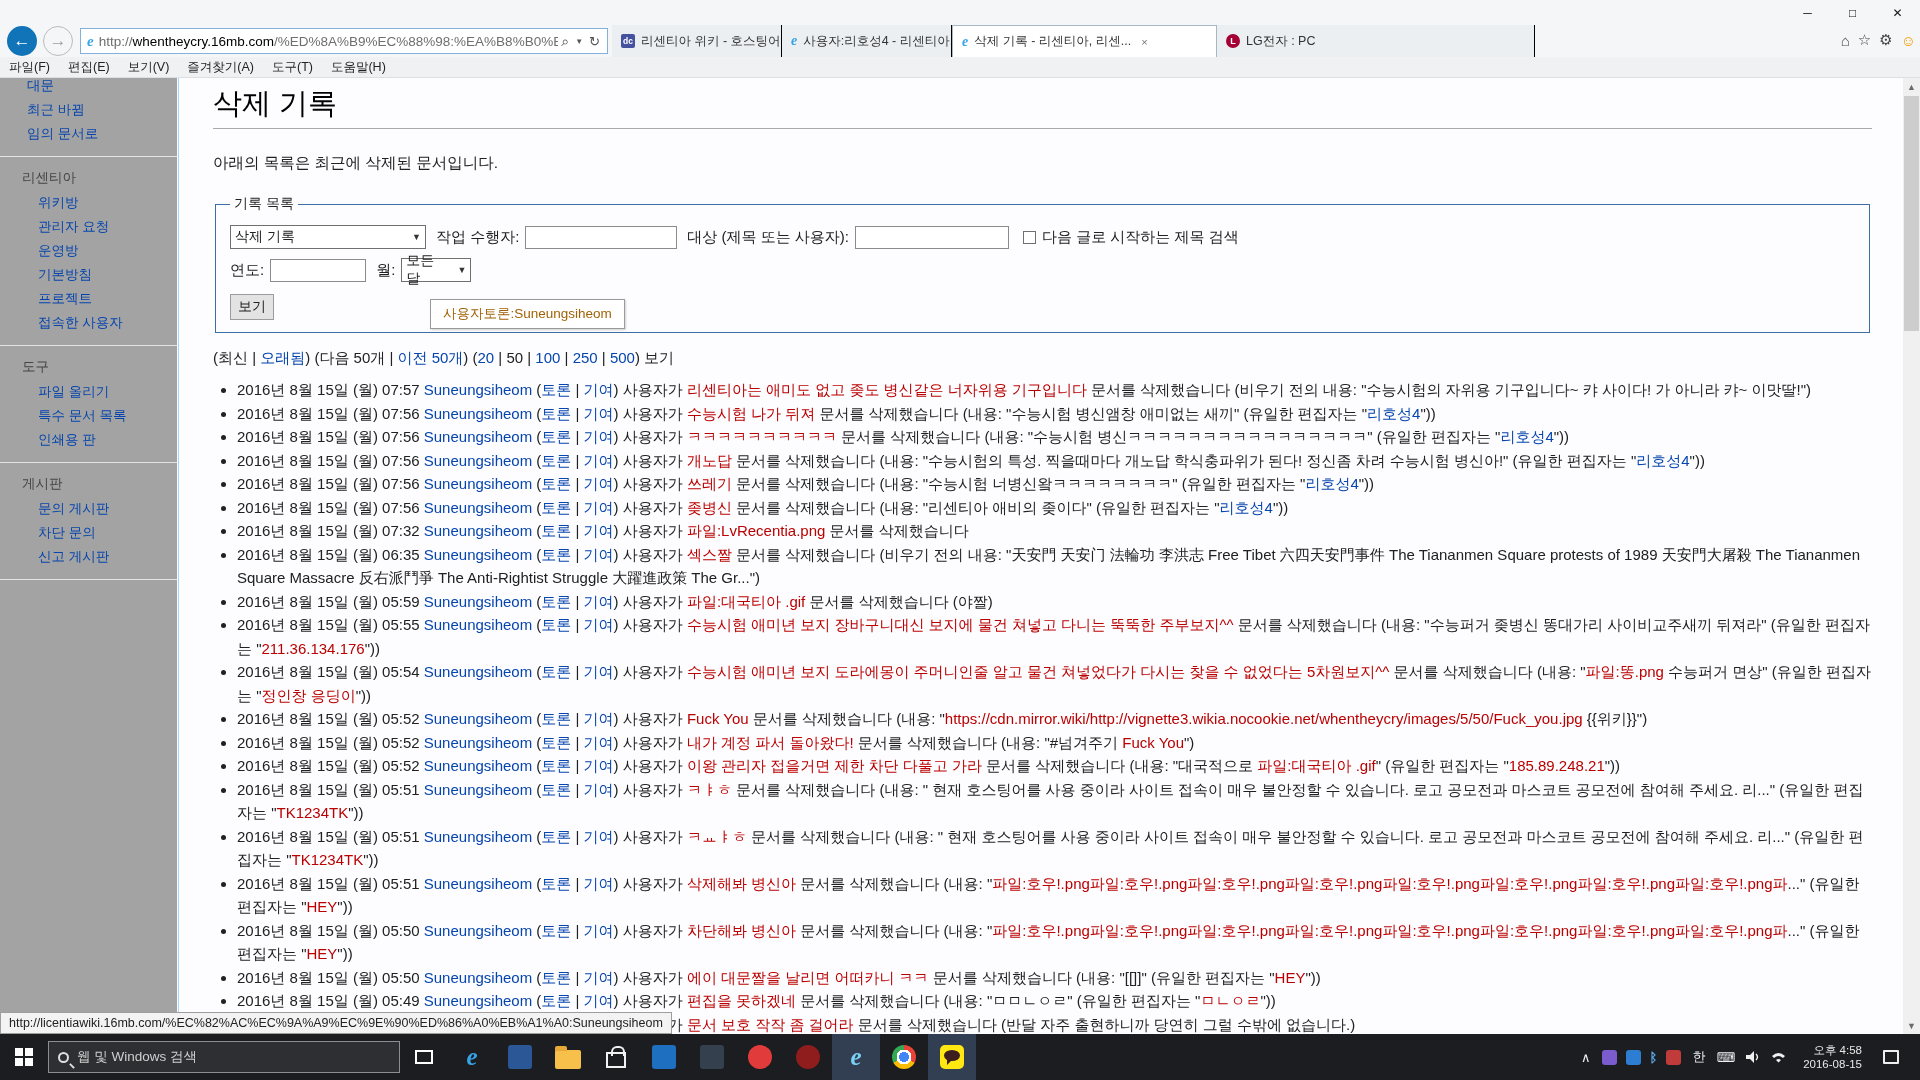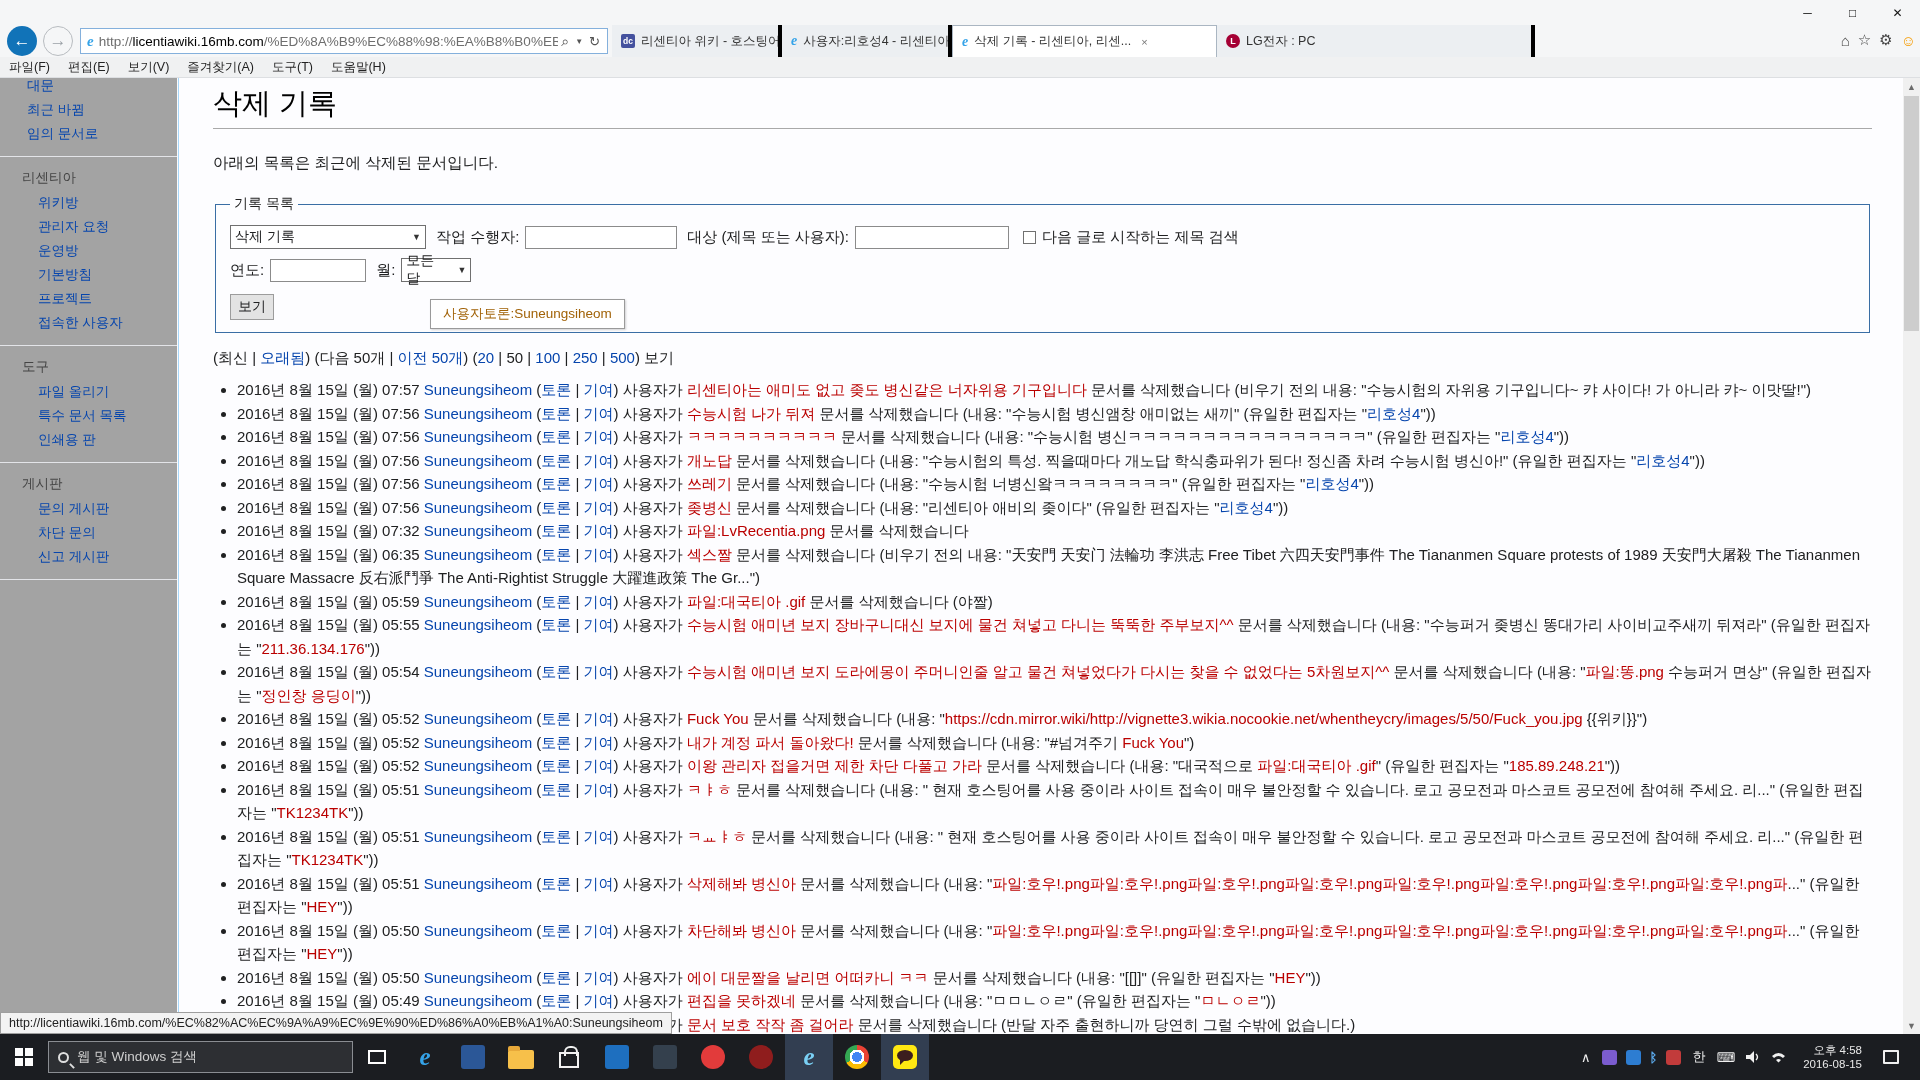--- a/index.html
+++ b/index.html
@@ -18,21 +18,21 @@
   #fwdbtn{left:43px;background:#f5f6f7;color:#9aa0a6;border:1px solid #b8bcc0;}
   #addressbar{position:absolute;left:80px;top:3px;width:528px;height:26px;background:#fff;
     border:1px solid #84b0dc;display:flex;align-items:center;padding:0 4px;font-size:13.5px;}
   #addressbar .favicon{margin:0 5px 0 2px;}
   .urltext{white-space:nowrap;overflow:hidden;flex:1;color:#6e6e6e;}
   .urltext b{color:#000;font-weight:normal;}
   .addr-tools{display:flex;align-items:center;color:#555;}
   .addr-tools span{margin:0 3px;font-size:13px;}
   #tabstrip{position:absolute;left:612px;top:0;height:32px;display:flex;}
   .tab{height:32px;display:flex;align-items:center;padding:0 9px;font-size:12.5px;color:#333;
-    border-right:4px solid #000000;background:#eceff2;white-space:nowrap;overflow:hidden;}
+    border-right:1px solid #000000;background:#eceff2;white-space:nowrap;overflow:hidden;}
   .tab.active{background:#fff;border:1px solid #aab6c2;border-bottom:none;}
   .tab .ticon{margin-right:6px;flex:0 0 auto;}
   .tab .tclose{margin-left:10px;color:#777;font-size:11px;}
   #navicons{position:absolute;right:4px;top:6px;display:flex;align-items:center;gap:8px;
     font-size:15px;color:#444;}
   .e-glyph{font-style:italic;font-weight:bold;color:#35a3e8;font-family:"Liberation Serif",serif;}
   .dc-sq{display:inline-flex;width:14px;height:14px;background:#44519e;color:#fff;font-size:8.5px;
     font-weight:bold;align-items:center;justify-content:center;border-radius:2px;}
   .lg-c{display:inline-flex;width:14px;height:14px;background:#a50034;color:#fff;font-size:9px;
     font-weight:bold;align-items:center;justify-content:center;border-radius:50%;}
@@ -86,21 +86,21 @@
     color:#6b6b6b;font-size:9px;}
   #vscroll .thumb{position:absolute;top:18px;left:1px;width:15px;height:235px;background:#cdcdcd;}
   #vscroll .arr.down{position:absolute;bottom:0;left:0;right:0;}
 
   
   #taskbar{position:absolute;left:0;right:0;bottom:0;height:46px;background:#1b1d21;
     display:flex;align-items:stretch;color:#e8e8e8;}
   .tb-btn{width:48px;display:flex;align-items:center;justify-content:center;}
   .win-logo{display:grid;grid-template-columns:8px 8px;grid-template-rows:8px 8px;gap:2px;}
   .win-logo i{background:#fdfdfd;}
-  #tb-search{width:305px;margin:7px 0;background:#2d2f33;border:1px solid #8a8d92;
+  #tb-search{width:352px;margin:7px 0;background:#2d2f33;border:1px solid #8a8d92;
     display:flex;align-items:center;padding:0 9px;font-size:13.5px;color:#cfcfcf;gap:8px;}
   .mag{width:11px;height:11px;border:2px solid #dfdfdf;border-radius:50%;position:relative;}
   .mag:after{content:"";position:absolute;width:2px;height:6px;background:#dfdfdf;
     transform:rotate(-45deg);left:11px;top:9px;}
   .taskview{width:18px;height:14px;border:2px solid #fdfdfd;position:relative;}
   .tb-app{width:48px;display:flex;align-items:center;justify-content:center;position:relative;}
   .tb-app.active{background:rgba(130,180,255,.22);}
   .ic-letter{font-size:25px;font-weight:bold;font-style:italic;font-family:"Liberation Serif",serif;}
   .ic-sq{width:24px;height:24px;border-radius:3px;}
   .ic-circ{width:24px;height:24px;border-radius:50%;}
@@ -134,21 +134,21 @@
     <div class="winbtn">□</div>
     <div class="winbtn">✕</div>
   </div>
 </div>
 
 <div id="navrow">
   <div id="backbtn" class="navcircle">←</div>
   <div id="fwdbtn" class="navcircle">→</div>
   <div id="addressbar">
     <span class="favicon e-glyph" style="font-size:15px">e</span>
-    <span class="urltext"><span>http://</span><b>licentiawiki.16mb.com</b><span>/%ED%8A%B9%EC%88%98:%EA%B8%B0%EB%A1%9D/(</span></span>
+    <span class="urltext"><span>http://</span><b>whentheycry.16mb.com</b><span>/%ED%8A%B9%EC%88%98:%EA%B8%B0%EB%A1%9D/(</span></span>
     <span class="addr-tools">
       <span style="font-size:14px">⌕</span>
       <span style="font-size:8px">▼</span>
       <span>↻</span>
     </span>
   </div>
   <div id="tabstrip">
       <div class="tab" style="width: 170px;">
         <span class="ticon dc-sq">dc</span>
         <span>리센티아 위키 - 호스팅어를</span>

